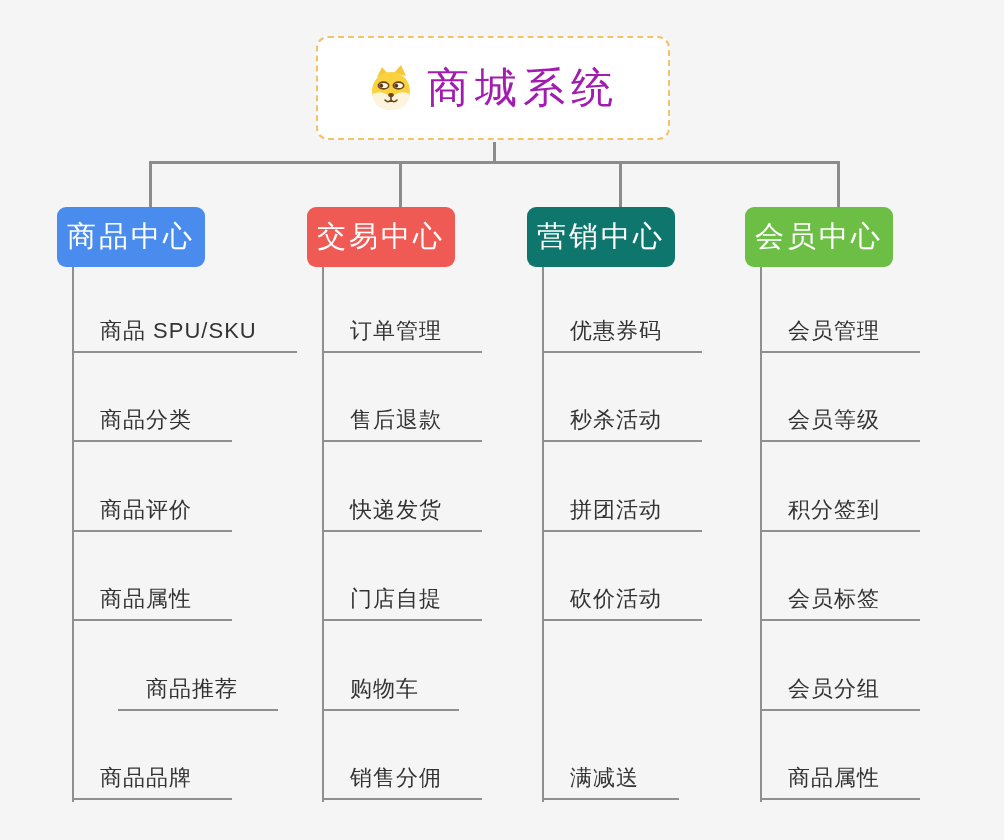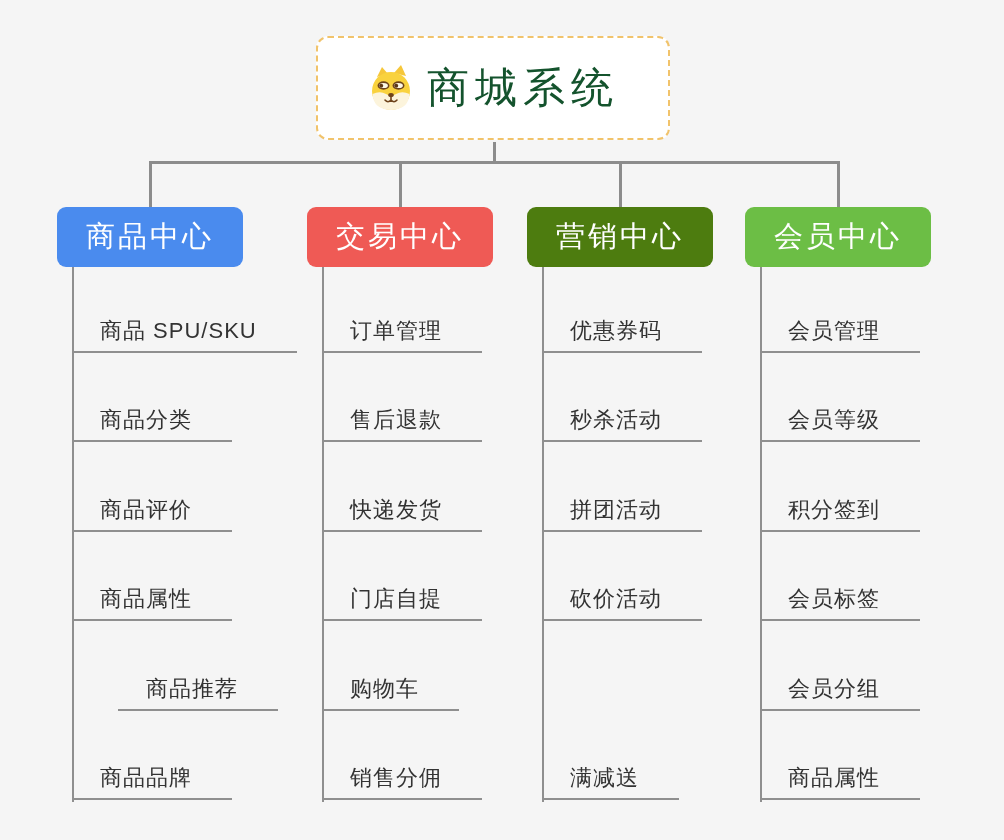--- a/index.html
+++ b/index.html
@@ -15,21 +15,21 @@
   
   .line{position:absolute;background:#8c8c8c;}
   .line-root-stub{left:493px;top:142px;width:3px;height:22px;}
   .line-h{left:149px;top:161px;width:691px;height:3px;}
   .line-drop{top:161px;width:3px;height:46px;}
   .drop-1{left:149px;} .drop-2{left:399px;} .drop-3{left:619px;} .drop-4{left:837px;}
 
   
   .col{position:absolute;top:0;width:300px;height:840px;}
   .col-1{left:57px;} .col-2{left:307px;} .col-3{left:527px;} .col-4{left:745px;}
-  .branch{position:absolute;left:0;top:207px;width:186px;height:60px;border-radius:9px;
+  .branch{position:absolute;left:0;top:207px;width:148px;height:60px;border-radius:9px;
     color:#ffffff;font-size:29px;letter-spacing:3px;display:flex;align-items:center;justify-content:center;
     white-space:nowrap;}
   .trunk{position:absolute;left:15px;top:267px;width:2px;height:535px;background:#8f8f8f;}
 
   
   .leaf{position:absolute;left:15px;height:37px;box-sizing:border-box;
     border-bottom:2px solid #8f8f8f;padding:0 40px 5px 28px;
     font-size:22px;letter-spacing:1px;color:#333333;white-space:nowrap;
     display:flex;align-items:flex-end;}
   .r1{top:316px;} .r2{top:405px;} .r3{top:495px;} .r4{top:584px;} .r5{top:674px;} .r6{top:763px;}
@@ -50,21 +50,21 @@
       <path d="M5.5 30 Q13 26.5 19 30 Q24 33 29 30 Q35 26.5 42.5 30 Q41.5 45.5 24 46 Q6.5 45.5 5.5 30 Z" fill="#fcf4dc"></path>
 
       <ellipse cx="16.5" cy="21.5" rx="5.2" ry="3.4" fill="#fdf8e7" stroke="#6e441c" stroke-width="1.6"></ellipse>
       <ellipse cx="31.5" cy="21.5" rx="5.2" ry="3.4" fill="#fdf8e7" stroke="#6e441c" stroke-width="1.6"></ellipse>
       <circle cx="14.2" cy="21.8" r="2" fill="#5d3716"></circle>
       <circle cx="29.2" cy="21.8" r="2" fill="#5d3716"></circle>
 
       <ellipse cx="24" cy="31" rx="2.8" ry="2.1" fill="#6e441c"></ellipse>
       <path d="M24 33 L24 36 M18 36 Q21 39.4 24 36 Q27 39.4 30 36" fill="none" stroke="#6e441c" stroke-width="1.6" stroke-linecap="round"></path>
     </svg>
-    <span class="root-title" style="color: #14532d;">商城系统</span>
+    <span class="root-title" style="color: #a21caf;">商城系统</span>
   </div>
 
   <div class="line line-root-stub" style="background: rgb(140, 140, 140);"></div>
   <div class="line line-h" style="background: rgb(140, 140, 140);"></div>
   <div class="line line-drop drop-1" style="background: rgb(140, 140, 140);"></div>
   <div class="line line-drop drop-2" style="background: rgb(140, 140, 140);"></div>
   <div class="line line-drop drop-3" style="background: rgb(140, 140, 140);"></div>
   <div class="line line-drop drop-4" style="background: rgb(140, 140, 140);"></div>
 
   <div class="col col-1">
@@ -83,21 +83,21 @@
     <div class="trunk" style="background: rgb(143, 143, 143);"></div>
     <div class="leaf r1" style="border-bottom-color: rgb(143, 143, 143);">订单管理</div>
     <div class="leaf r2" style="border-bottom-color: rgb(143, 143, 143);">售后退款</div>
     <div class="leaf r3" style="border-bottom-color: rgb(143, 143, 143);">快递发货</div>
     <div class="leaf r4" style="border-bottom-color: rgb(143, 143, 143);">门店自提</div>
     <div class="leaf r5" style="border-bottom-color: rgb(143, 143, 143);">购物车</div>
     <div class="leaf r6" style="border-bottom-color: rgb(143, 143, 143);">销售分佣</div>
   </div>
 
   <div class="col col-3">
-    <div class="branch" style="background-color: #4d7c0f;">营销中心</div>
+    <div class="branch" style="background-color: #0f766e;">营销中心</div>
     <div class="trunk" style="background: rgb(143, 143, 143);"></div>
     <div class="leaf r1" style="border-bottom-color: rgb(143, 143, 143);">优惠券码</div>
     <div class="leaf r2" style="border-bottom-color: rgb(143, 143, 143);">秒杀活动</div>
     <div class="leaf r3" style="border-bottom-color: rgb(143, 143, 143);">拼团活动</div>
     <div class="leaf r4" style="border-bottom-color: rgb(143, 143, 143);">砍价活动</div>
     <div class="leaf r6" style="border-bottom-color: rgb(143, 143, 143);">满减送</div>
   </div>
 
   <div class="col col-4">
     <div class="branch" style="background-color: rgb(108, 190, 69);">会员中心</div>

